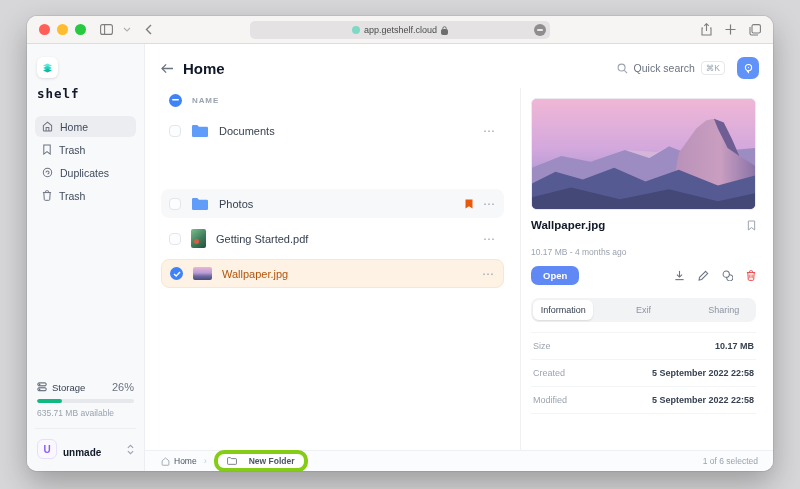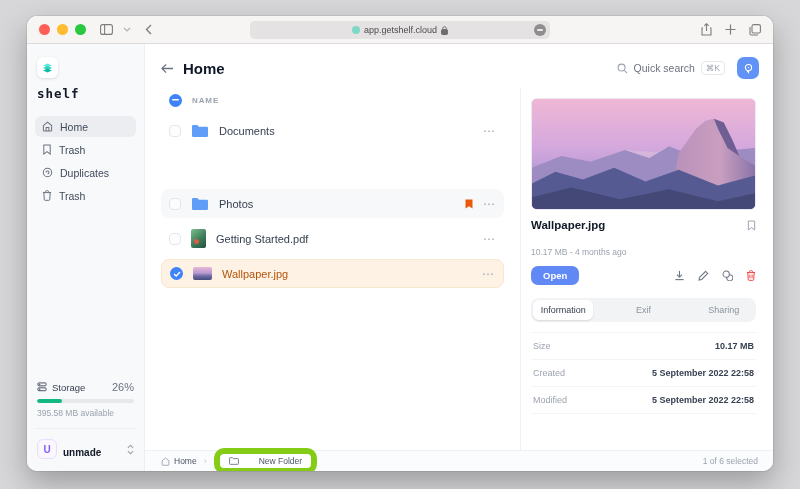--- a/index.html
+++ b/index.html
@@ -96,21 +96,21 @@
   .info-row { display:flex; justify-content:space-between; align-items:center; font-size:9px; padding:8px 2px; border-bottom:1px solid #f3f4f6; }
   .info-row:first-child { border-top:1px solid #f3f4f6; }
   .info-label { color:#9ca3af; }
   .info-value { color:#374151; font-weight:bold; }
 
   
   .statusbar { height:21px; flex:0 0 auto; border-top:1px solid #eef0f3; background:#fbfcfd; display:flex; align-items:center;
                gap:7px; padding:0 15px 0 16px; font-size:8.5px; color:#6b7280; }
   .crumb { display:flex; align-items:center; gap:4px; color:#4b5563; }
   .crumb-sep { color:#c4c9d0; font-size:9px; }
-  .nf-pill { display:flex; align-items:center; gap:20px; border:6px solid #84cc16; border-radius:10px; padding:2px 9px; background:#fff; color:#4b5563; }
+  .nf-pill { display:flex; align-items:center; gap:12px; border:4px solid #84cc16; border-radius:10px; padding:2px 9px; background:#fff; color:#4b5563;font-weight:bold; }
   .selection { margin-left:auto; color:#9aa2ad; }
 </style>
 </head>
 <body>
 
 <div class="stage">
   <div class="window">
 
     <div class="toolbar">
       <div class="traffic">
@@ -216,21 +216,21 @@
               <rect x="1" y="6.4" width="9" height="3.2" rx="1"></rect>
               <circle cx="3" cy="2.6" r="0.4" fill="currentColor"></circle>
               <circle cx="3" cy="8" r="0.4" fill="currentColor"></circle>
             </svg>
           <span>Storage</span>
           <span class="pct">26%</span>
         </div>
         <div class="progress">
             <div class="fill"></div>
           </div>
-        <div class="available">395.58 MB available</div>
+        <div class="available">635.71 MB available</div>
         <div class="user-row">
           <span class="avatar">U</span>
           <span class="user-name">unmade</span>
           <span class="selector">
             <svg width="7" height="11" viewBox="0 0 8 12" fill="none" stroke="currentColor" stroke-width="1.2">
                 <path d="M1 4.2L4 1.2l3 3"></path>
                 <path d="M1 7.8l3 3 3-3"></path>
               </svg>
           </span>
         </div>

